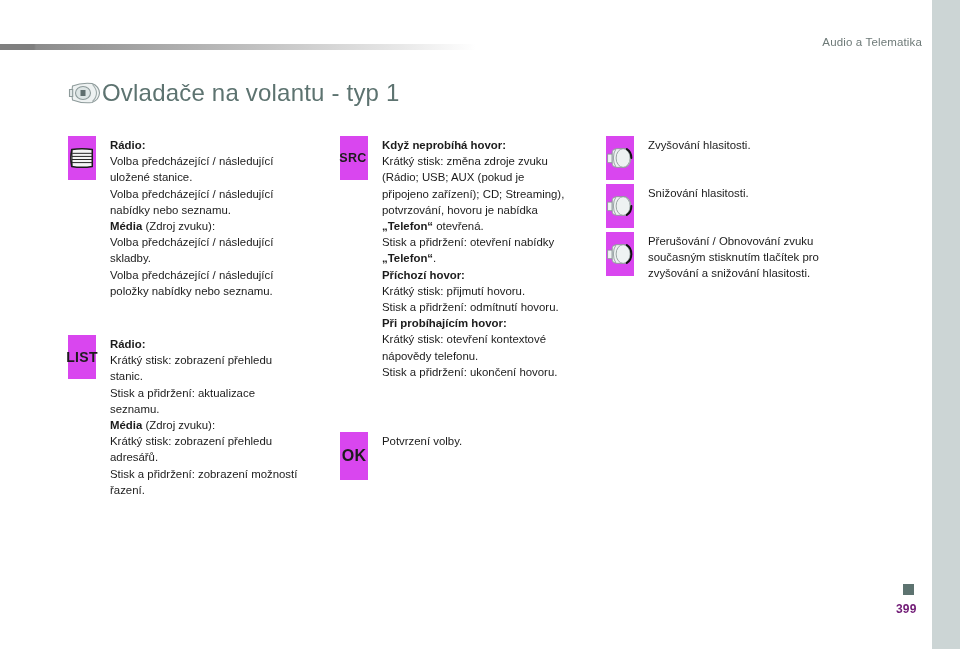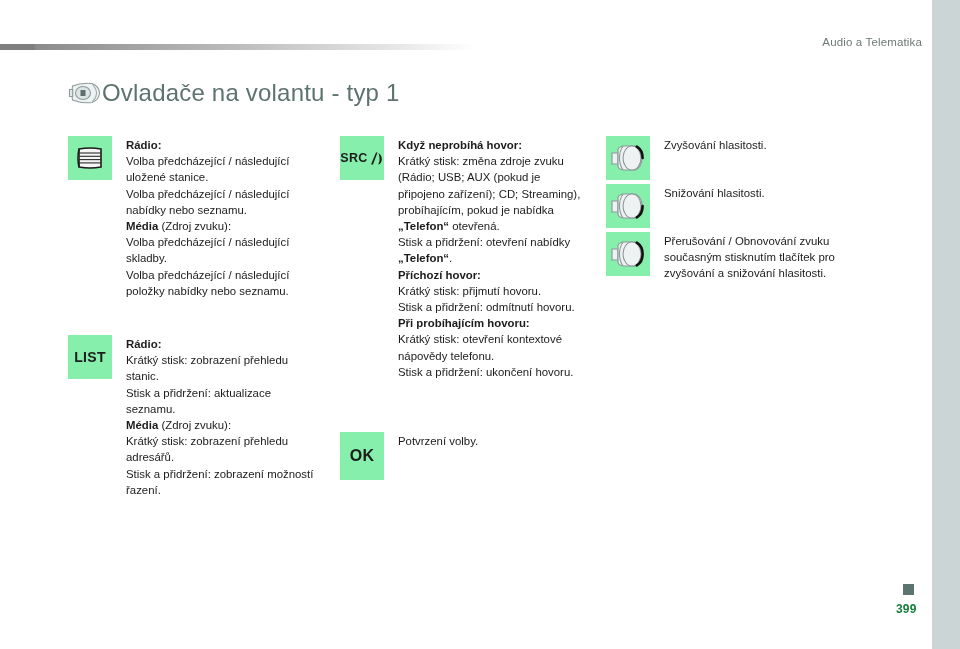--- a/index.html
+++ b/index.html
@@ -88,24 +88,24 @@
   #col-2 { left: 340px; width: 266px; }
   #col-3 { left: 606px; width: 300px; }
 
   .entry {
     display: flex;
     align-items: flex-start;
     gap: 0px;
   }
 
   .icon-box {
-    width: 44px;
+    width: 28px;
     height: 44px;
     flex: none;
-    background: #86efac;
+    background: #d946ef;
     display: flex;
     align-items: center;
     justify-content: center;
     box-sizing: border-box;
   }
   .icon-box.tall {
     height: 48px;
   }
   .icon-label {
     font-size: 14px;
@@ -145,21 +145,21 @@
     width: 11px;
     height: 11px;
     background: #5d7370;
   }
   #page-number {
     position: absolute;
     left: 896px;
     top: 602px;
     font-size: 12px;
     font-weight: bold;
-    color: #15803d;
+    color: #701a75;
     letter-spacing: 0.2px;
   }
   #watermark {
     position: absolute;
     left: 0;
     top: 612px;
     width: 960px;
     text-align: center;
     font-size: 29px;
     color: #bfc4c4;
@@ -247,28 +247,28 @@
         <svg class="icon-svg" width="14" height="15" viewBox="0 0 14 15" style="margin-left:2px">
           <path d="M1 13.5 L6 1.5 L7.5 1.5 L3 13.5 Z" fill="#1c1c1c"></path>
           <path d="M8.5 2 Q13.5 5.5 11 11.5 Q10 13.5 8.2 13.5 Q10.8 9.5 8.5 2 Z" fill="#1c1c1c"></path>
         </svg>
       </div>
       <div class="entry-text">
         <b>Když neprobíhá hovor:</b><br>
         <span>Krátký stisk: změna zdroje zvuku</span><br>
         <span>(Rádio; USB; AUX (pokud je</span><br>
         <span>připojeno zařízení); CD; Streaming),</span><br>
-        <span>probíhajícím, pokud je nabídka</span><br>
+        <span>potvrzování, hovoru je nabídka</span><br>
         <b>„Telefon“</b><span> otevřená.</span><br>
         <span>Stisk a přidržení: otevření nabídky</span><br>
         <b>„Telefon“</b><span>.</span><br>
         <b>Příchozí hovor:</b><br>
         <span>Krátký stisk: přijmutí hovoru.</span><br>
         <span>Stisk a přidržení: odmítnutí hovoru.</span><br>
-        <b>Při probíhajícím hovoru:</b><br>
+        <b>Při probíhajícím hovor:</b><br>
         <span>Krátký stisk: otevření kontextové</span><br>
         <span>nápovědy telefonu.</span><br>
         <span>Stisk a přidržení: ukončení hovoru.</span>
       </div>
     </div>
 
     <div class="entry" style="margin-top:52px">
       <div class="icon-box tall">
         <span class="icon-label" style="font-size:16px">OK</span>
       </div>

